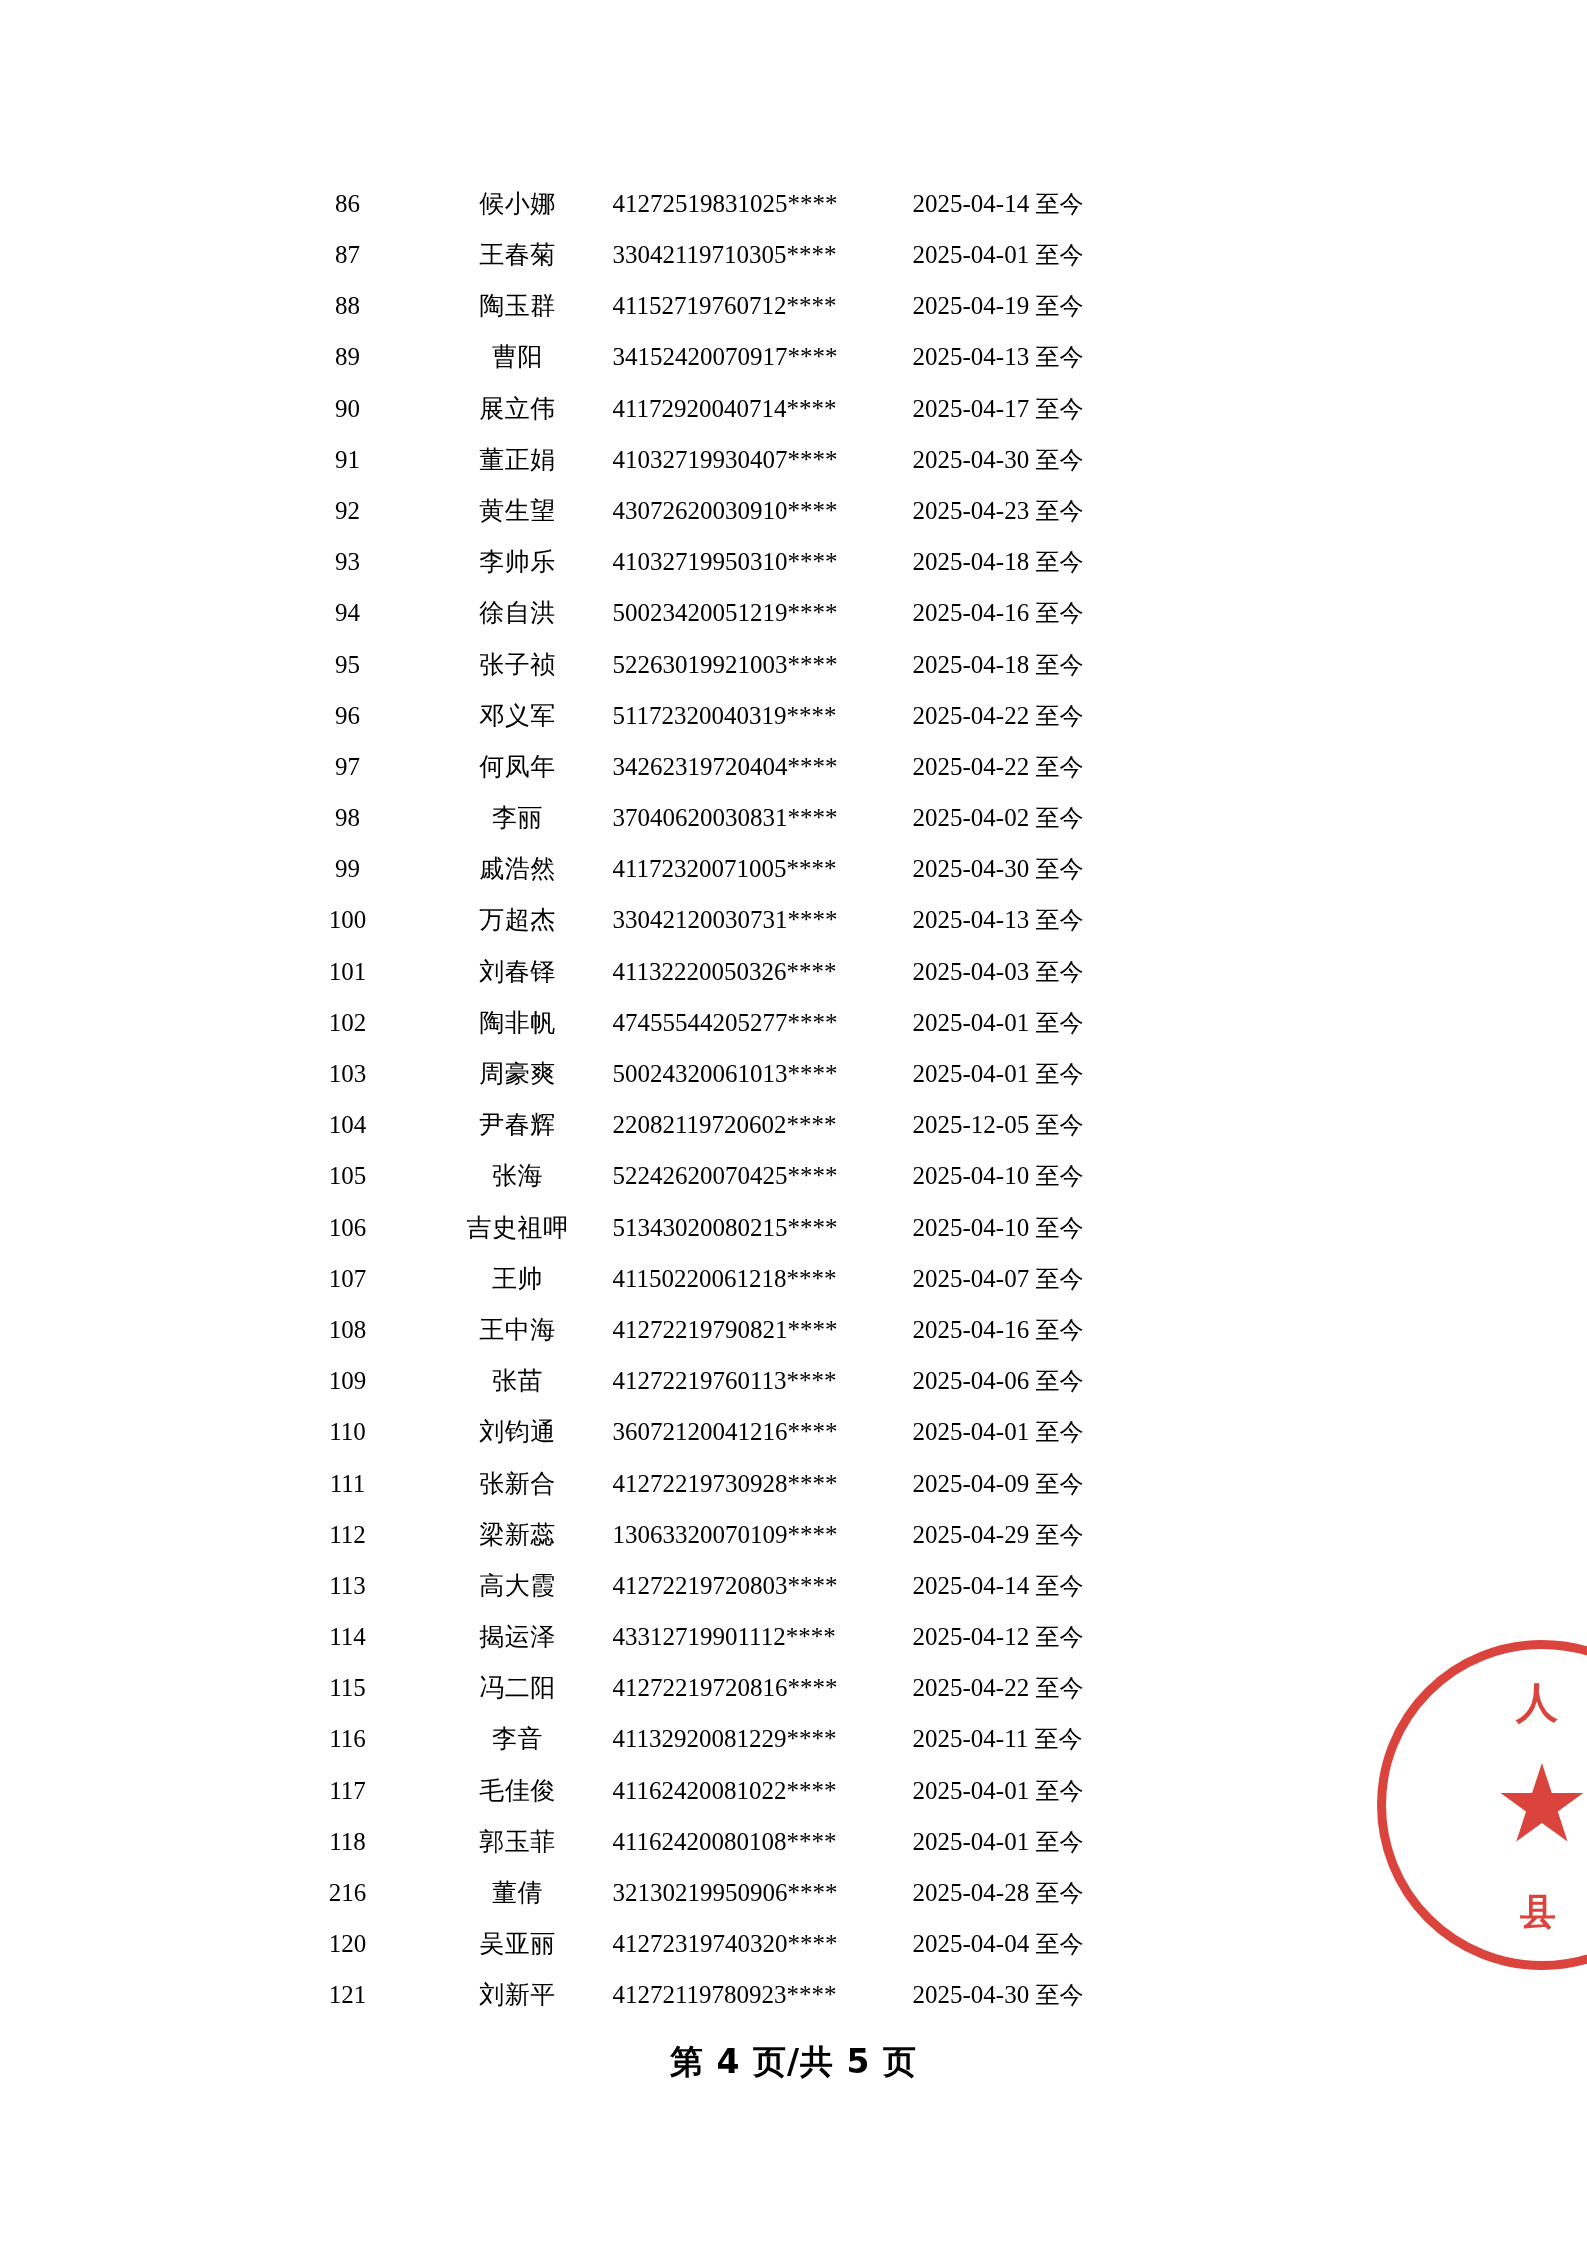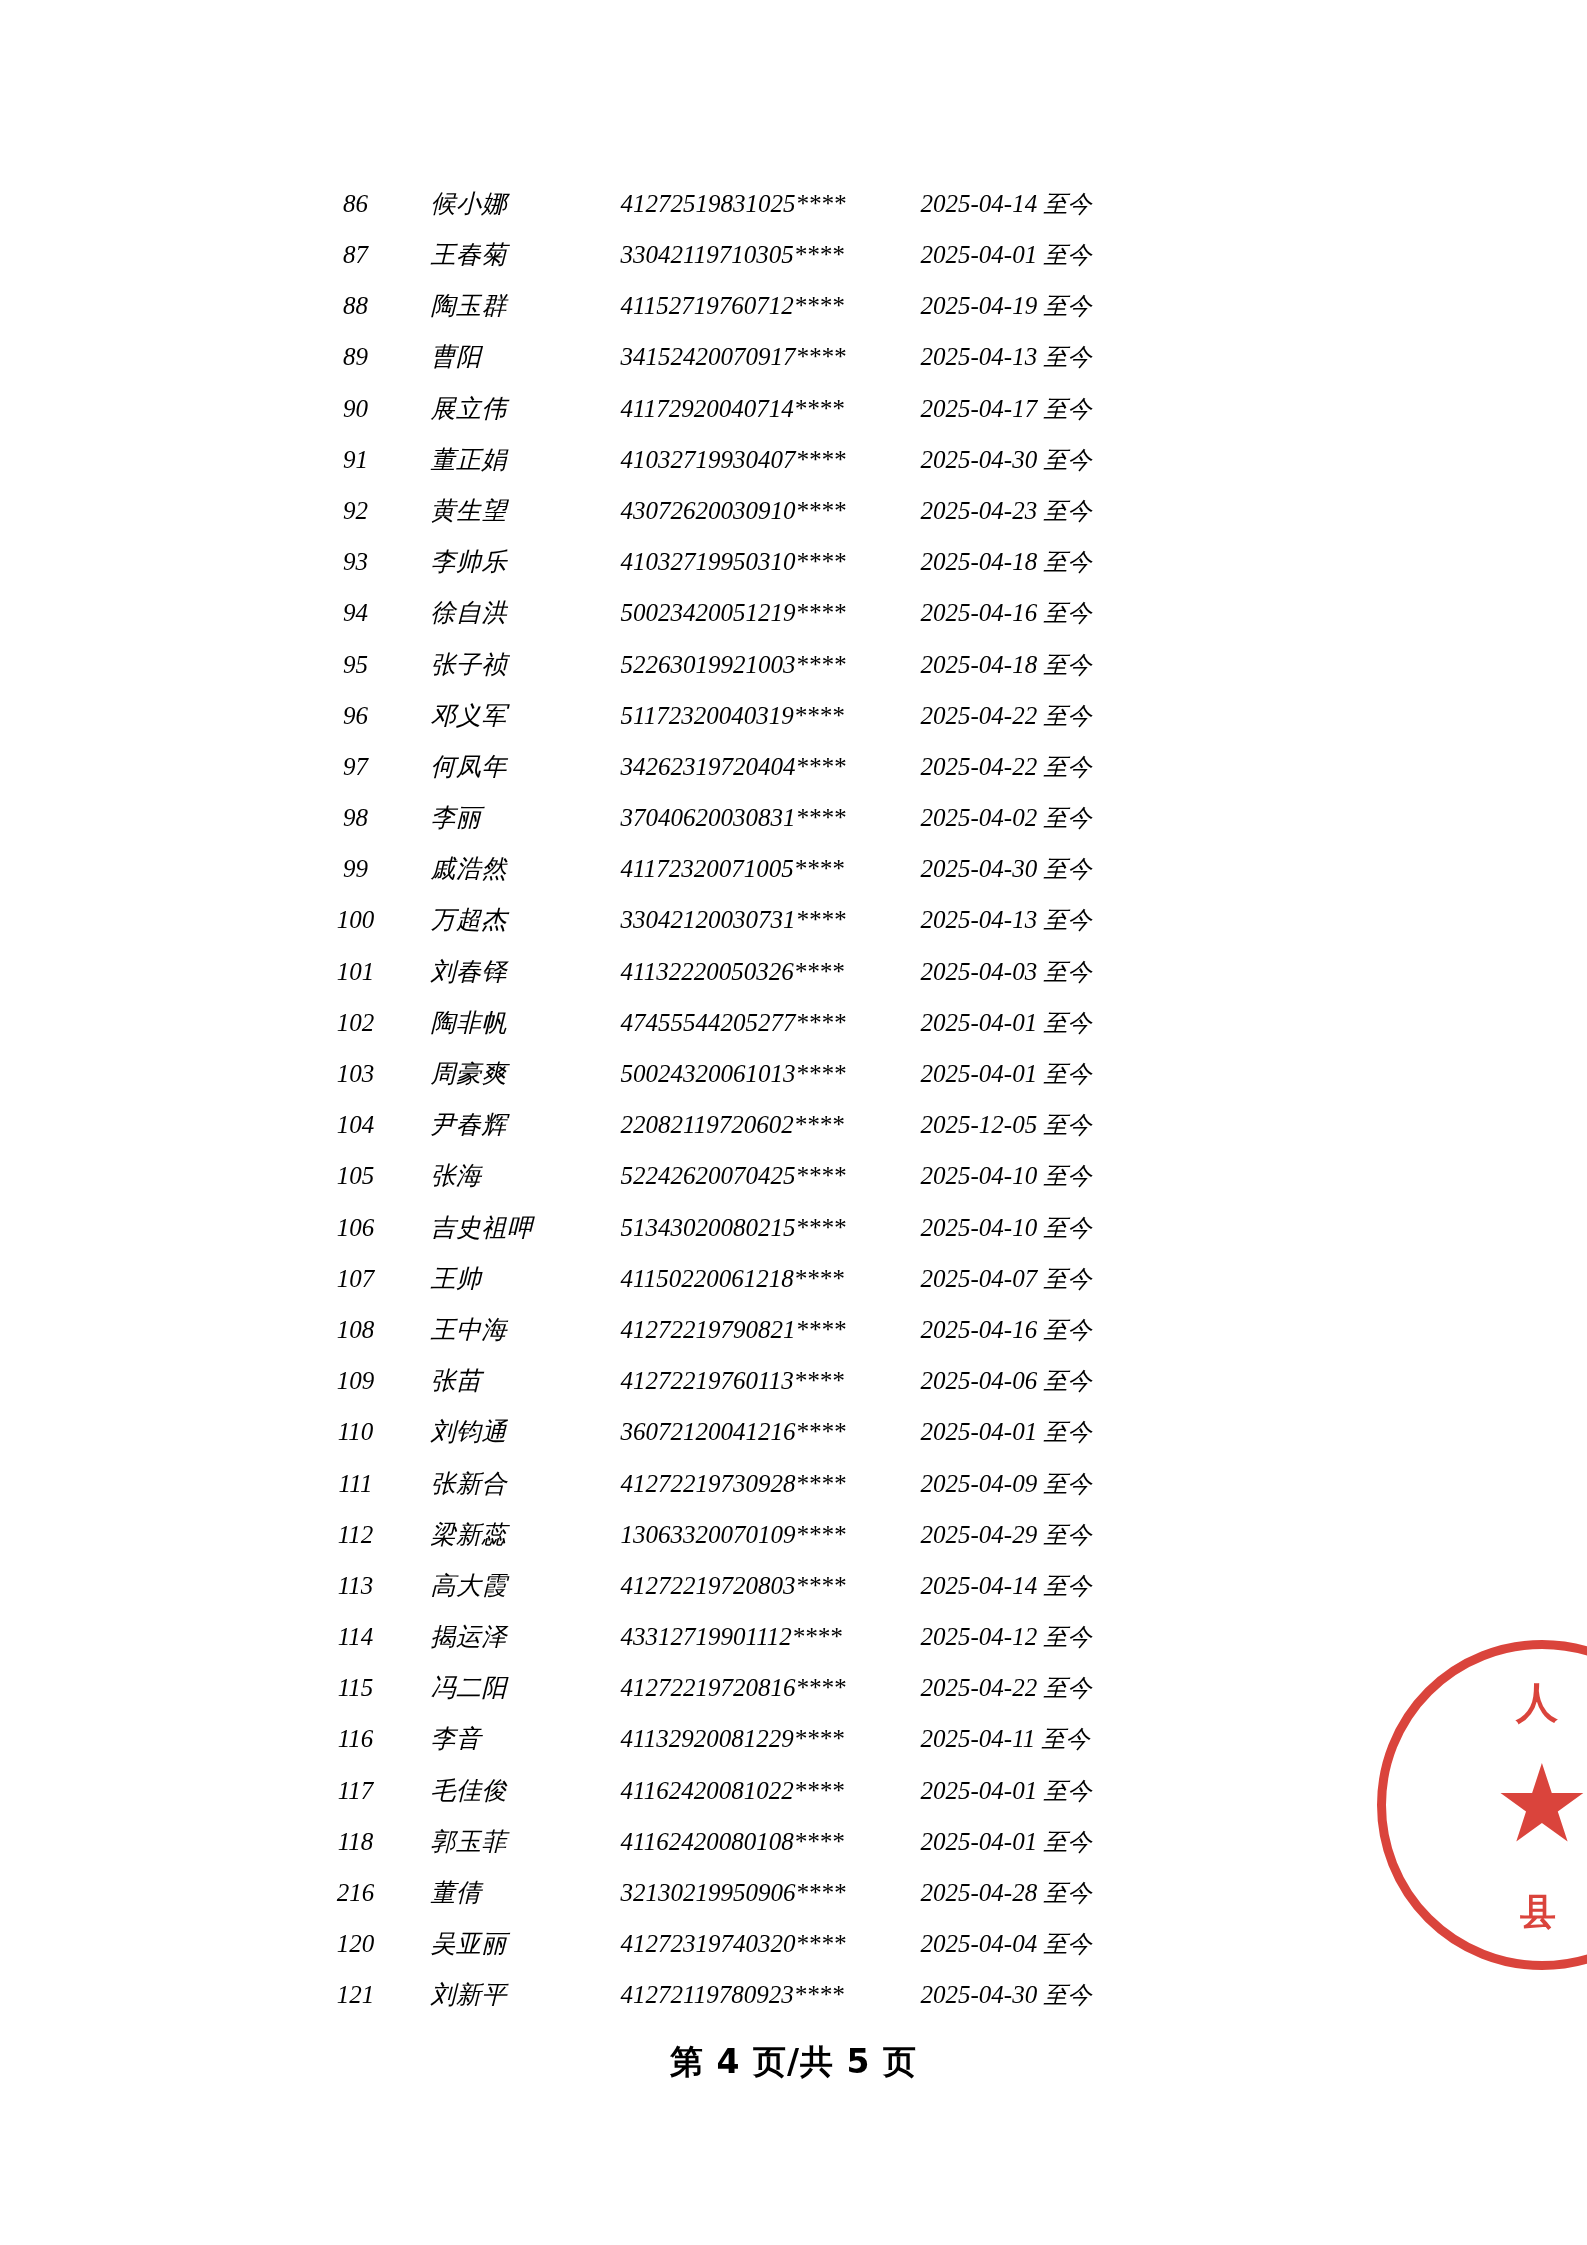--- a/index.html
+++ b/index.html
@@ -15,24 +15,23 @@
     color: #000000;
     overflow: hidden;
   }
   .page {
     position: absolute;
     inset: 0;
     background: #ffffff;
   }
   .table-area {
     position: absolute;
-    left: 12px;
+    left: 4px;
     top: 178px;
     width: 1487px;
-    font-style: italic;
   }
   table.roster {
     border-collapse: collapse;
     margin: 0 auto;
     width: 950px;
     table-layout: fixed;
   }
   table.roster td {
     padding: 0;
     height: 51.2px;
@@ -41,20 +40,21 @@
     line-height: 1.1;
     white-space: nowrap;
   }
   td.c-index {
     width: 150px;
     text-align: center;
     font-family: "Liberation Serif", "DejaVu Serif", serif;
   }
   td.c-name {
     width: 190px;
+    text-align: center;
     font-family: "DejaVu Sans", "Liberation Sans", sans-serif;
     font-size: 25px;
     letter-spacing: 0.5px;
   }
   td.c-id {
     width: 300px;
     text-align: left;
     font-family: "Liberation Serif", "DejaVu Serif", serif;
     font-size: 25px;
     padding-left: 8px;

